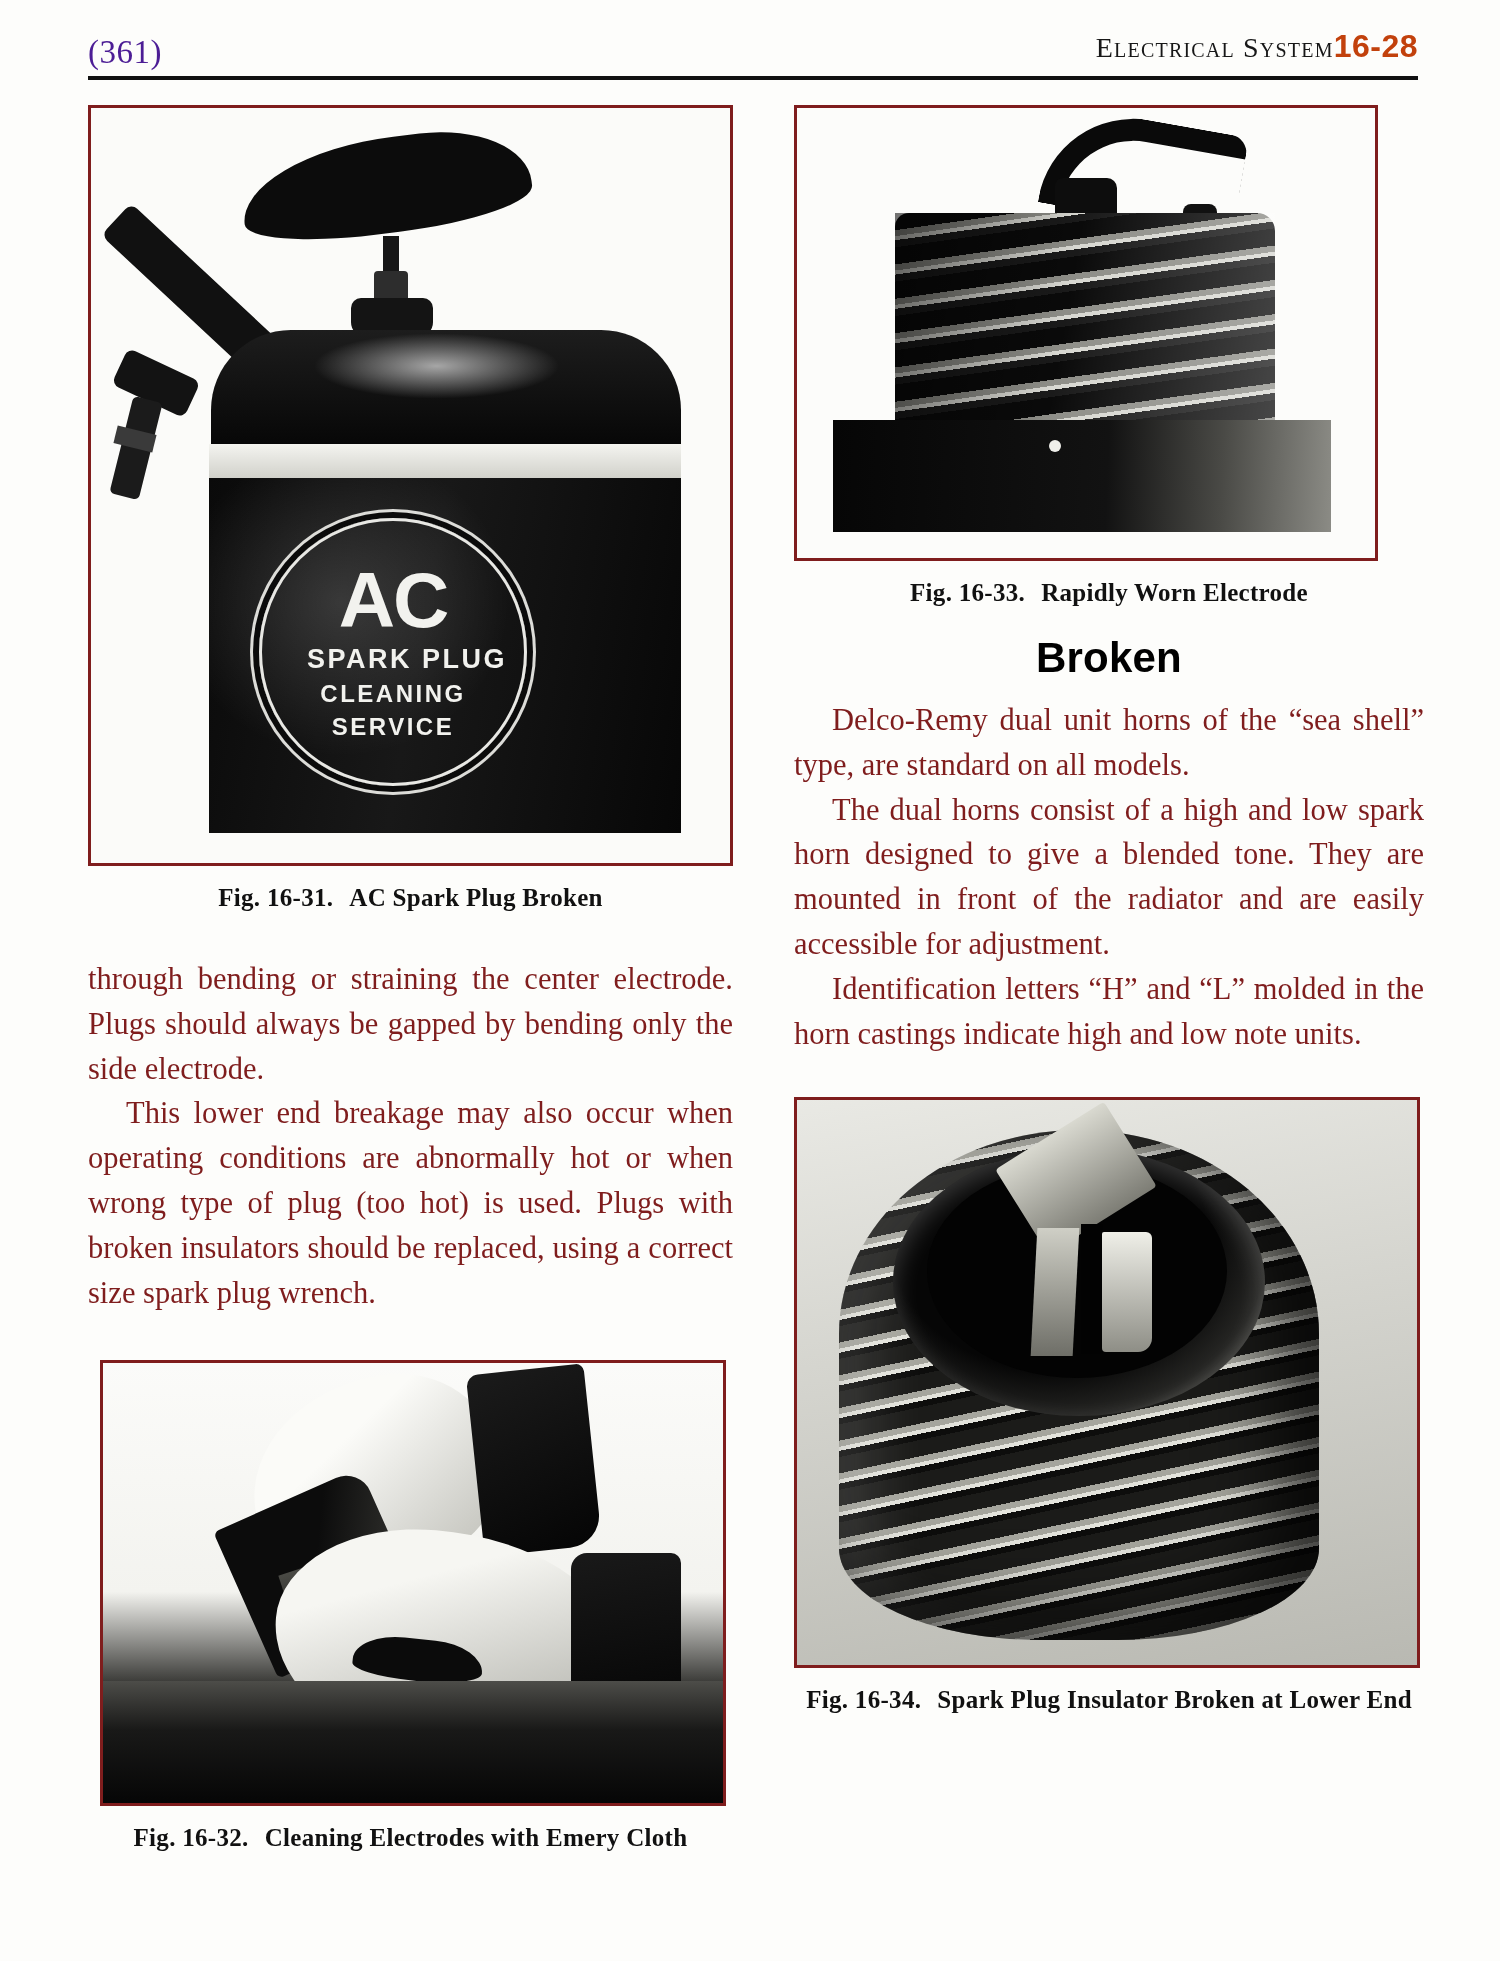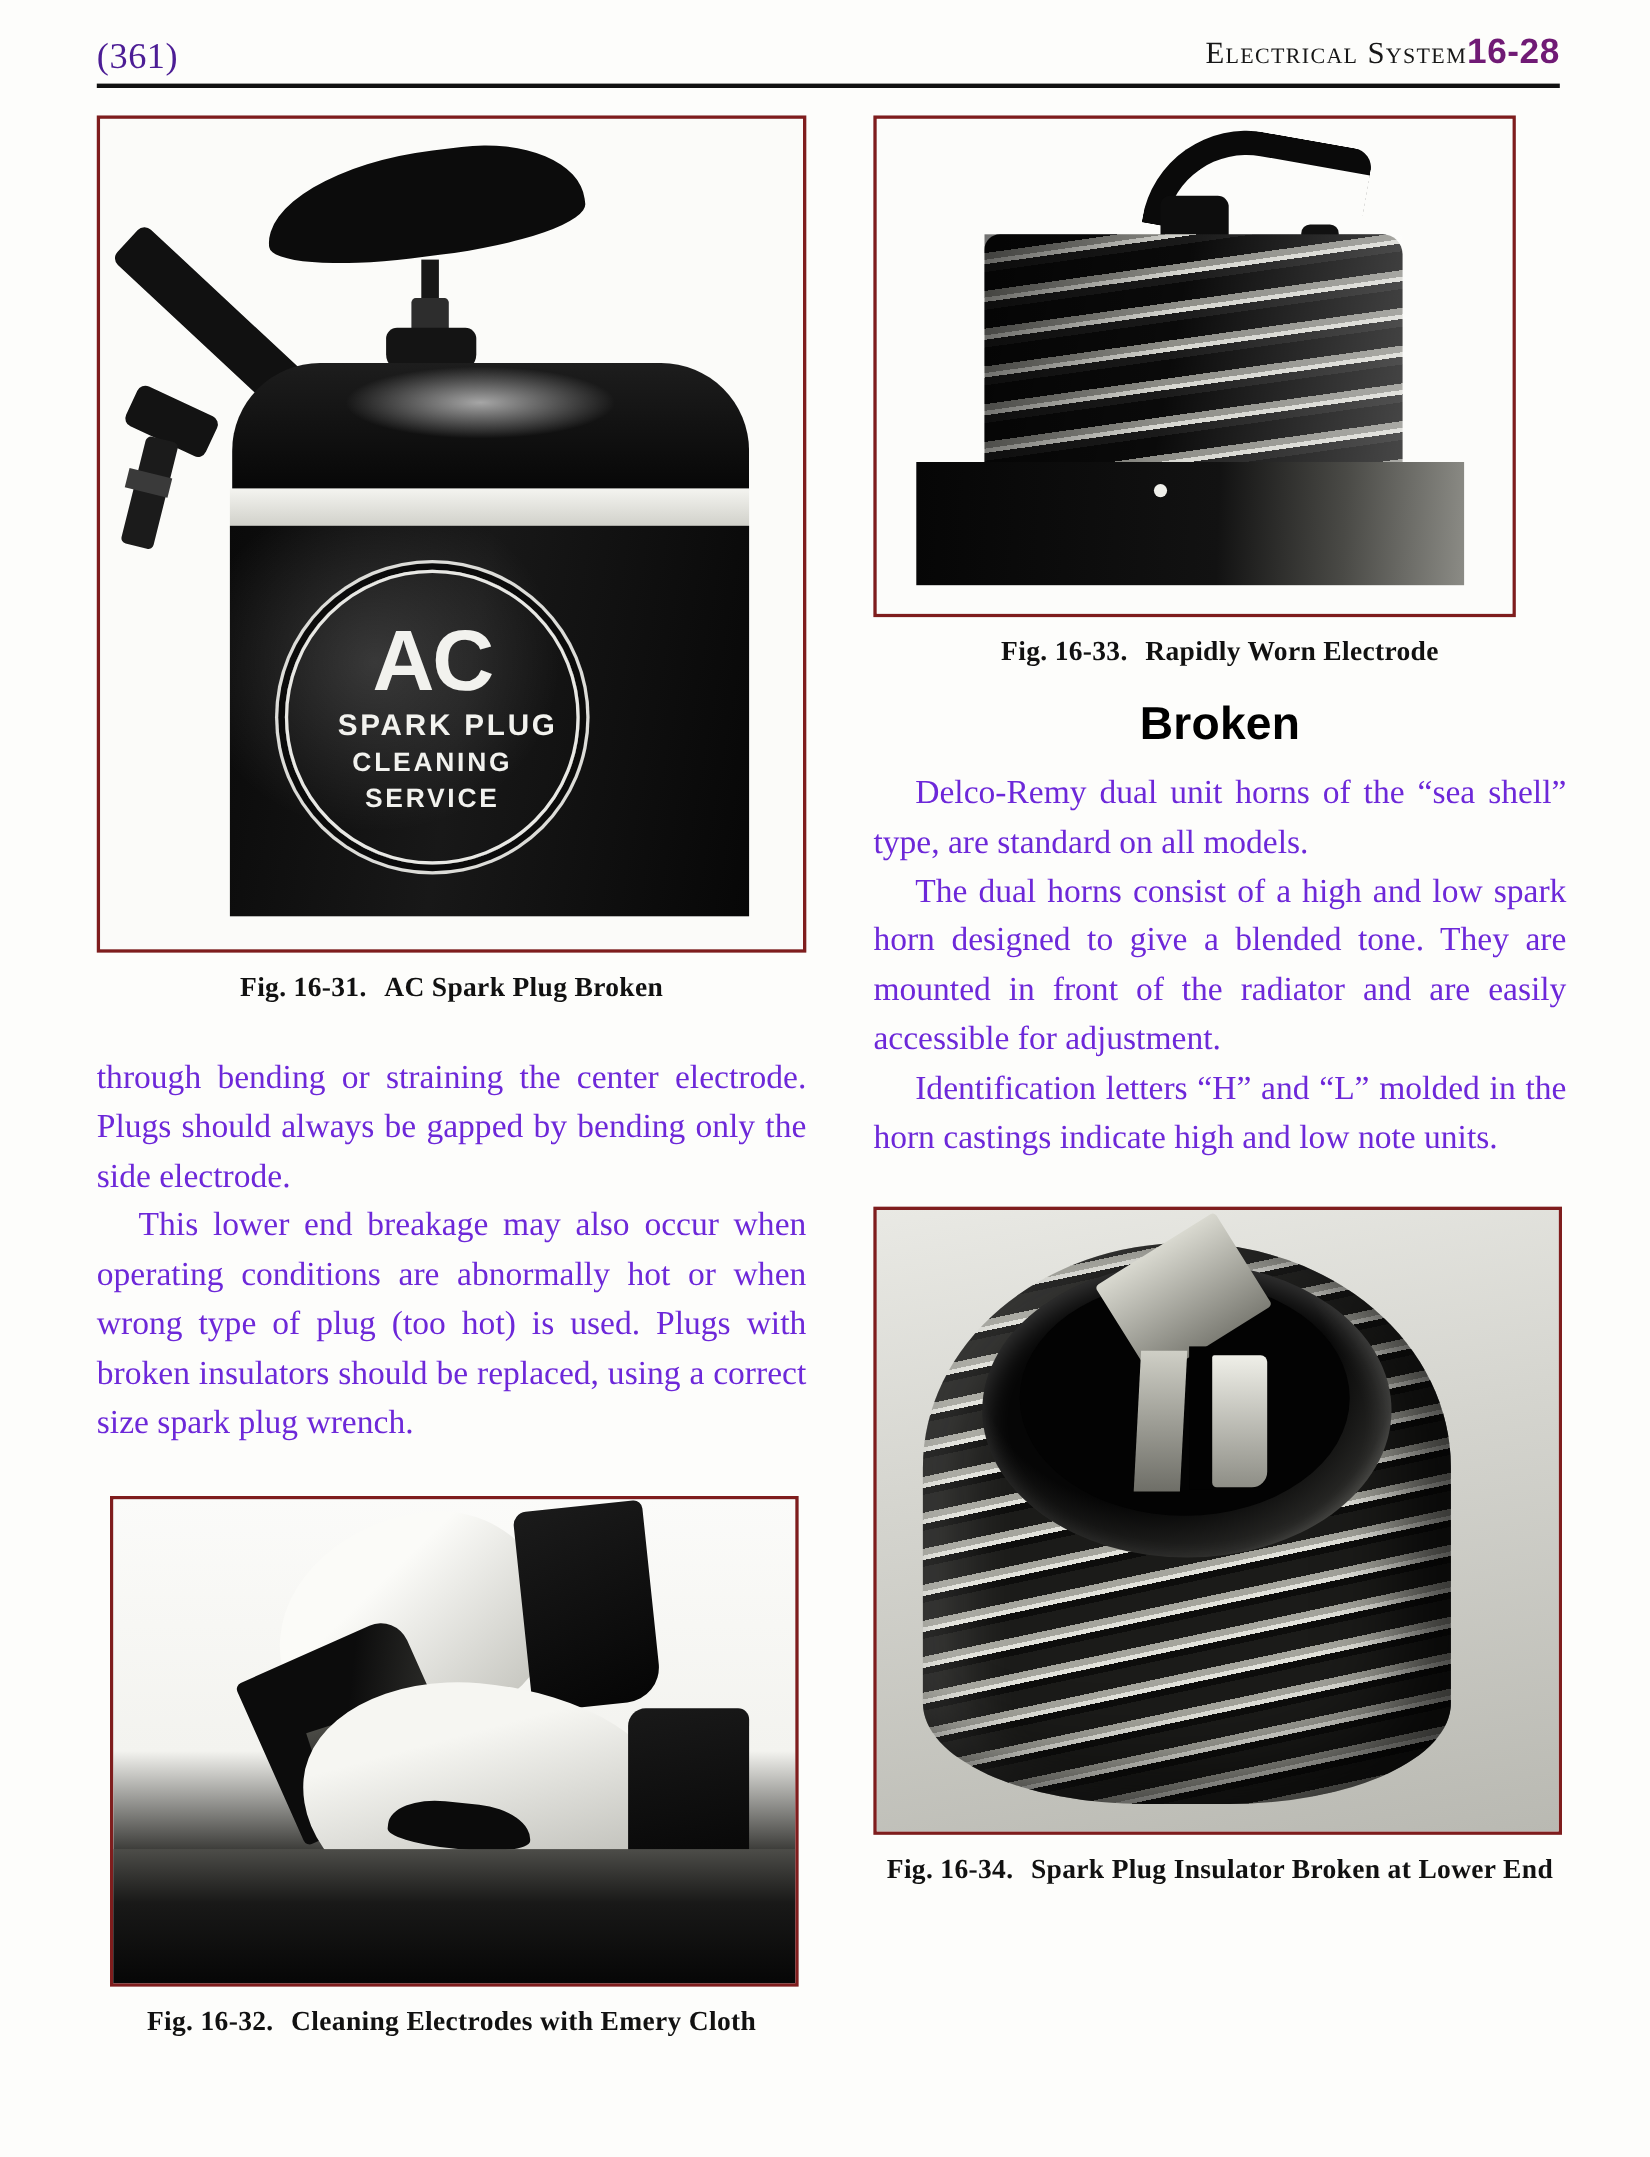--- a/index.html
+++ b/index.html
@@ -47,21 +47,21 @@
     font-size: 28px;
     font-variant: small-caps;
     letter-spacing: 1.2px;
     color: #171717;
   }
   .head-folio {
     font-family: "Liberation Sans", "DejaVu Sans", sans-serif;
     font-weight: bold;
     font-size: 32px;
     letter-spacing: 0.5px;
-    color: #701a75;
+    color: #c2410c;
   }
   .head-rule {
     position: absolute;
     left: 88px;
     right: 82px;
     top: 76px;
     height: 4px;
     background: #111;
   }
 
@@ -98,21 +98,21 @@
   }
   .caption .cap-num { margin-right: 16px; }
 
   
   .body p {
     margin: 0;
     font-size: 30.5px;
     line-height: 1.47;
     text-align: justify;
     text-justify: inter-word;
-    color: #6d28d9;
+    color: #7f1d1d;
     font-family: "Liberation Serif", "DejaVu Serif", serif;
   }
   .body p + p { text-indent: 38px; }
   .body p.first { text-indent: 0; }
 
   .section-head {
     text-align: center;
     font-family: "Liberation Sans", "DejaVu Sans", sans-serif;
     font-weight: bold;
     font-size: 42px;

